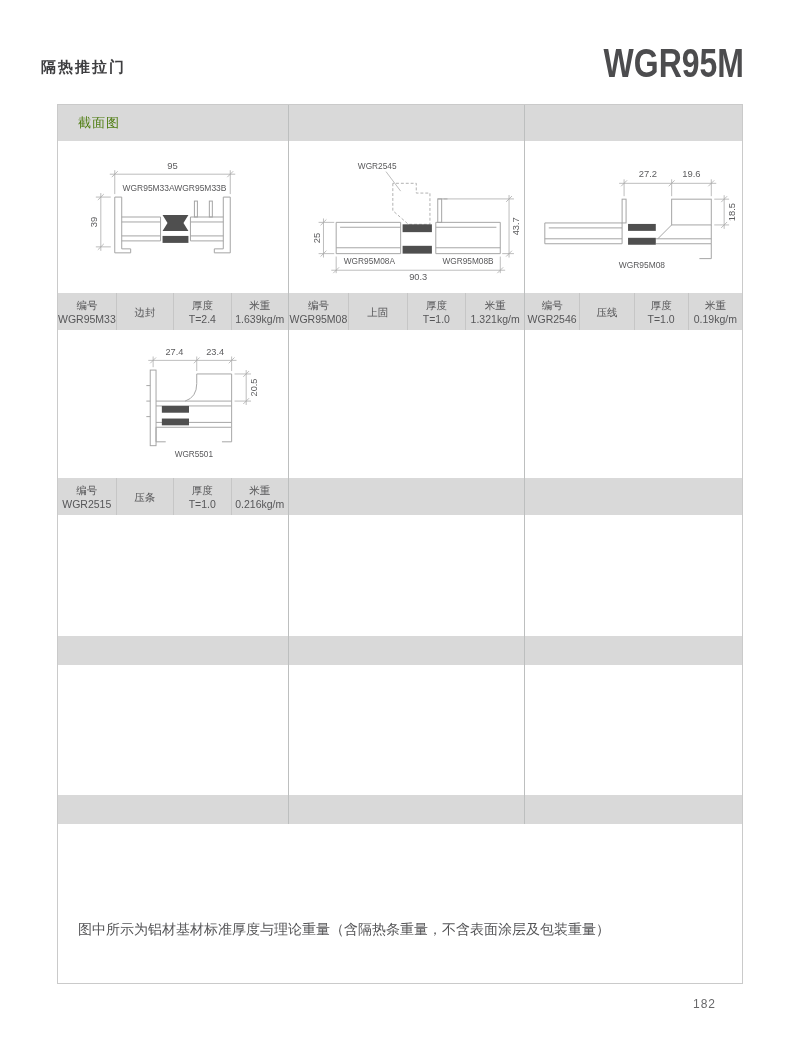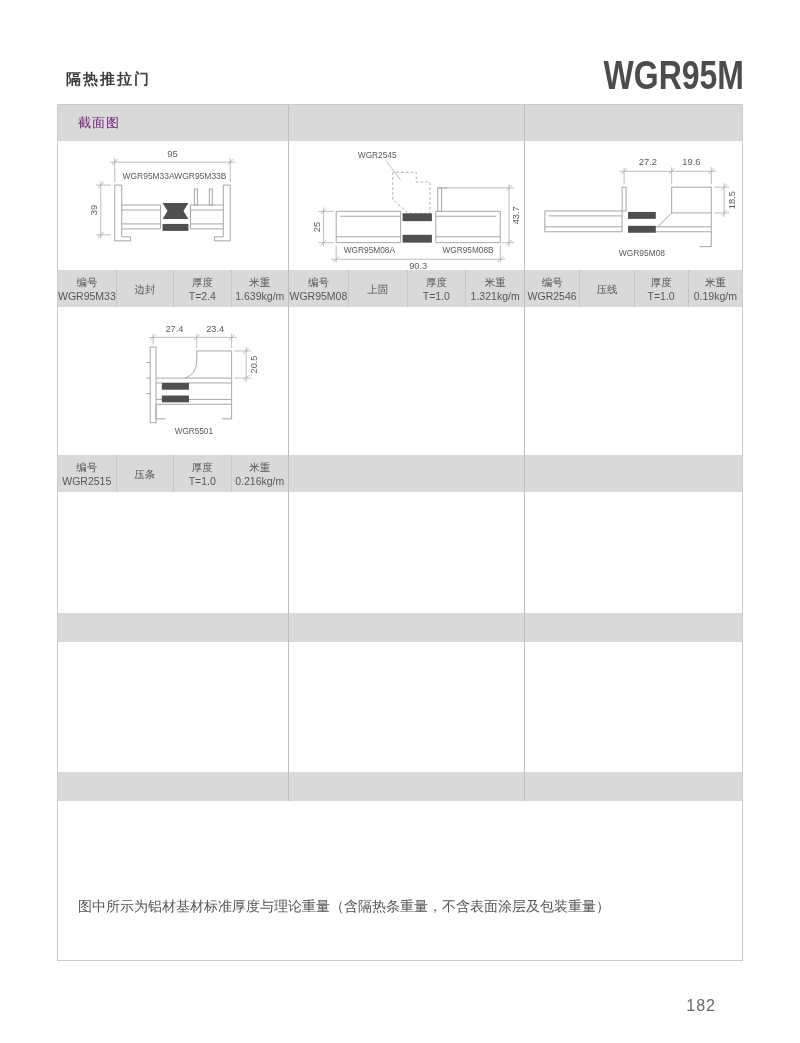--- a/index.html
+++ b/index.html
@@ -1,45 +1,45 @@
 <!DOCTYPE html>
 <html><head>
 <meta charset="utf-8">
 <style>
   html,body{margin:0;padding:0;}
   body{
     width:800px;height:1043px;background:#ffffff;position:relative;
     font-family:"Liberation Sans","DejaVu Sans",sans-serif;
     -webkit-font-smoothing:antialiased;overflow:hidden;
   }
-  .hdr{position:absolute;left:66px;right:56px;top:44px;height:52px;margin-top:12px;}
+  .hdr{position:absolute;left:41px;right:56px;top:44px;height:52px;}
   .cat{position:absolute;left:0;top:14px;font-size:15px;font-weight:700;color:#3e3e40;letter-spacing:2px;}
   .model{position:absolute;right:0;top:-4px;font-size:41px;font-weight:700;color:#4c4c4e;
          transform:scaleX(.78);transform-origin:right center;letter-spacing:0;}
   .tbl{position:absolute;left:57px;top:104px;width:686px;border:1px solid #cacaca;box-sizing:border-box;background:#fff;}
   .row{display:grid;grid-template-columns:230px 236px 218px;box-sizing:border-box;}
   .row>div{box-sizing:border-box;}
   .row>div+div{border-left:1px solid #bdbfbf;}
   .band{background:#d9d9d9;}
   .hband{height:36px;}
-  .hband .sect{font-size:13px;color:#701a75;line-height:36px;padding-left:20px;letter-spacing:1px;}
-  .drow1{height:129px;}
+  .hband .sect{font-size:13px;color:#4d7c0f;line-height:36px;padding-left:20px;letter-spacing:1px;}
+  .drow1{height:152px;}
   .drow2{height:148px;}
   .drow3{height:121px;}
   .drow4{height:130px;}
   .dcell{display:flex;align-items:center;justify-content:center;overflow:hidden;}
   .specrow{height:37px;}
   .eband{height:29px;}
   .grp{display:grid;grid-template-columns:1fr 1fr 1fr 1fr;height:100%;}
   .cell{border-left:1px solid #c6c6c6;display:flex;flex-direction:column;align-items:center;justify-content:center;
         font-size:10.5px;color:#565658;line-height:14px;text-align:center;}
   .cell:first-child{border-left:none;}
   .noterow{height:159px;}
   .notes{padding:92px 20px 0;font-size:14px;color:#555557;line-height:26px;}
-  .pagenum{position:absolute;right:84px;top:997px;font-size:16px;color:#68686a;letter-spacing:1px;}
+  .pagenum{position:absolute;right:84px;top:997px;font-size:12px;color:#68686a;letter-spacing:1px;}
   
   svg{display:block;}
   .prof{stroke:#a4a4a4;fill:none;stroke-width:1;}
   .dashp{stroke:#b0b0b0;fill:none;stroke-width:1;stroke-dasharray:3,2;}
   .dim{stroke:#ababab;fill:none;stroke-width:.8;}
   .dk{fill:#4f4f4f;stroke:none;}
   svg text{fill:#5c5c5e;font-size:9.5px;font-family:"Liberation Sans","DejaVu Sans",sans-serif;}
   svg text.lb{font-size:8.5px;fill:#59595b;}
 </style>
 </head>

